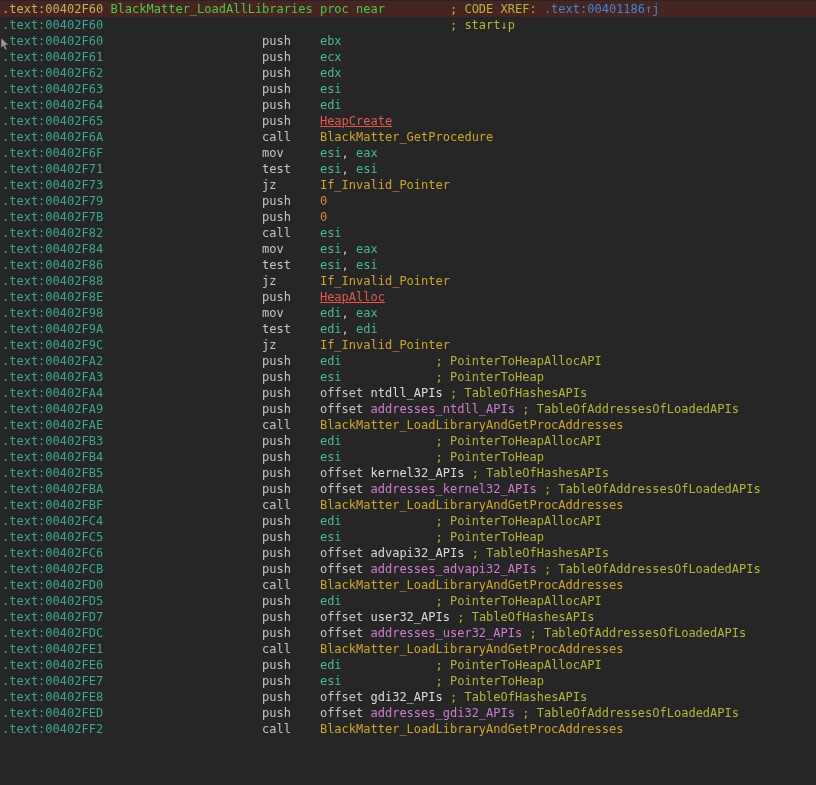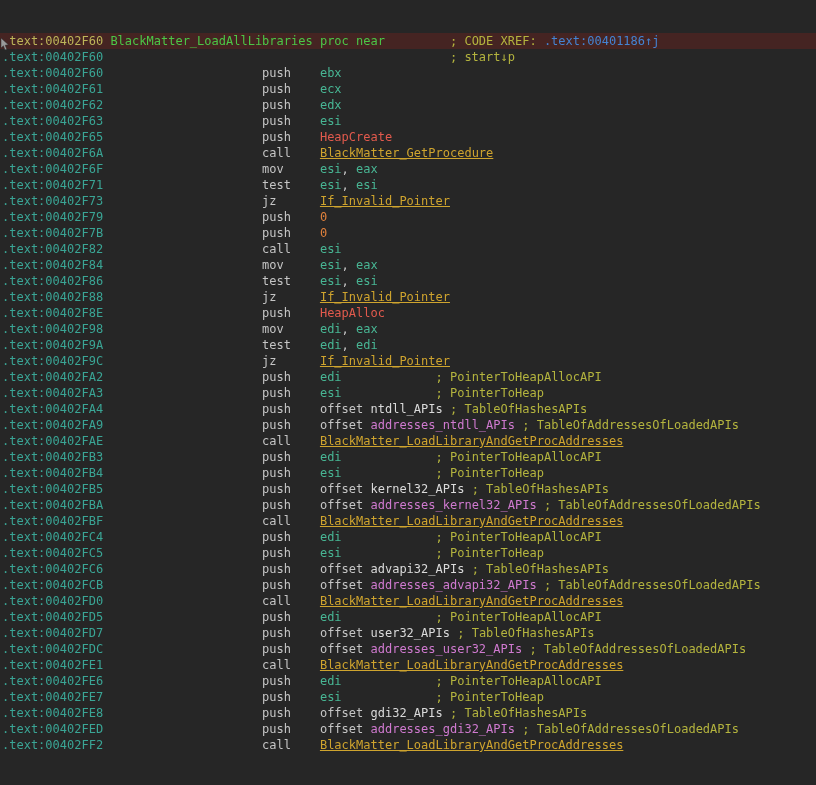--- a/index.html
+++ b/index.html
@@ -1,46 +1,47 @@
 <!DOCTYPE html>
 <html style="--bg: #262626; --hlbg: #452422; --addr: #3aa595; --addrhl: #bdb559; --fg: #c5c5c5; --reg: #48b694; --imm: #e0813c; --api: #e25a4d; --func: #cfa42e; --cmt: #b4b43e; --xref: #4484d3; --proc: #4cc747; --datapink: #d07ad0; --dataname: #dadada;"><head>
 <meta charset="utf-8">
 <style>
   html,body{margin:0;padding:0;background:#262626;}
   body{width:816px;height:785px;overflow:hidden;}
   .screen{position:relative;width:816px;height:785px;background:var(--bg,#262626);
     font-family:"DejaVu Sans Mono","Liberation Mono",monospace;font-size:12px;line-height:16px;}
   .listing{position:absolute;top:1px;left:0;width:100%;}
   .line{white-space:pre;height:16px;padding-left:2px;}
-  .line.hl{background:var(--hlbg,#452422);margin-top:32px;}
+  .line.hl{background:var(--hlbg,#452422);}
   .c-a{color:var(--addr,#3aa595);}
   .c-ah{color:var(--addrhl,#bdb559);}
   .c-t{color:var(--fg,#c5c5c5);}
   .c-r{color:var(--reg,#48b694);}
   .c-i{color:var(--imm,#e0813c);}
-  .c-h{color:var(--api,#e25a4d);}
-  .c-f{color:var(--func,#cfa42e);text-decoration:underline;}
+  .c-h{color:var(--api,#e25a4d);text-decoration:underline;}
+  .c-f{color:var(--func,#cfa42e);}
   .c-c{color:var(--cmt,#b4b43e);}
   .c-x{color:var(--xref,#4484d3);}
   .c-g{color:var(--proc,#4cc747);}
   .c-p{color:var(--datapink,#d07ad0);}
   .c-w{color:var(--dataname,#dadada);}
   .cursor{position:absolute;left:0;top:38px;width:10px;height:13px;}
 </style>
 </head>
 <body>
 
 <div class="screen">
   <div class="listing">
       <div class="line hl"><span class="c-ah">.text:00402F60</span><span class="c-t"> </span><span class="c-g">BlackMatter_LoadAllLibraries</span><span class="c-g"> proc near</span><span class="c-t">         </span><span class="c-c">; CODE XREF: </span><span class="c-x">.text:00401186↑j</span></div>
       <div class="line"><span class="c-a">.text:00402F60</span><span class="c-t">                                                </span><span class="c-c">; start↓p</span></div>
       <div class="line"><span class="c-a">.text:00402F60</span><span class="c-t">                      </span><span class="c-t">push</span><span class="c-t">    </span><span class="c-r">ebx</span></div>
       <div class="line"><span class="c-a">.text:00402F61</span><span class="c-t">                      </span><span class="c-t">push</span><span class="c-t">    </span><span class="c-r">ecx</span></div>
       <div class="line"><span class="c-a">.text:00402F62</span><span class="c-t">                      </span><span class="c-t">push</span><span class="c-t">    </span><span class="c-r">edx</span></div>
       <div class="line"><span class="c-a">.text:00402F63</span><span class="c-t">                      </span><span class="c-t">push</span><span class="c-t">    </span><span class="c-r">esi</span></div>
+      <div class="line"><span class="c-a">.text:00402F64</span><span class="c-t">                      </span><span class="c-t">push</span><span class="c-t">    </span><span class="c-r">edi</span></div>
       <div class="line"><span class="c-a">.text:00402F65</span><span class="c-t">                      </span><span class="c-t">push</span><span class="c-t">    </span><span class="c-h">HeapCreate</span></div>
       <div class="line"><span class="c-a">.text:00402F6A</span><span class="c-t">                      </span><span class="c-t">call</span><span class="c-t">    </span><span class="c-f">BlackMatter_GetProcedure</span></div>
       <div class="line"><span class="c-a">.text:00402F6F</span><span class="c-t">                      </span><span class="c-t">mov</span><span class="c-t">     </span><span class="c-r">esi</span><span class="c-t">, </span><span class="c-r">eax</span></div>
       <div class="line"><span class="c-a">.text:00402F71</span><span class="c-t">                      </span><span class="c-t">test</span><span class="c-t">    </span><span class="c-r">esi</span><span class="c-t">, </span><span class="c-r">esi</span></div>
       <div class="line"><span class="c-a">.text:00402F73</span><span class="c-t">                      </span><span class="c-t">jz</span><span class="c-t">      </span><span class="c-f">If_Invalid_Pointer</span></div>
       <div class="line"><span class="c-a">.text:00402F79</span><span class="c-t">                      </span><span class="c-t">push</span><span class="c-t">    </span><span class="c-i">0</span></div>
       <div class="line"><span class="c-a">.text:00402F7B</span><span class="c-t">                      </span><span class="c-t">push</span><span class="c-t">    </span><span class="c-i">0</span></div>
       <div class="line"><span class="c-a">.text:00402F82</span><span class="c-t">                      </span><span class="c-t">call</span><span class="c-t">    </span><span class="c-r">esi</span></div>
       <div class="line"><span class="c-a">.text:00402F84</span><span class="c-t">                      </span><span class="c-t">mov</span><span class="c-t">     </span><span class="c-r">esi</span><span class="c-t">, </span><span class="c-r">eax</span></div>
       <div class="line"><span class="c-a">.text:00402F86</span><span class="c-t">                      </span><span class="c-t">test</span><span class="c-t">    </span><span class="c-r">esi</span><span class="c-t">, </span><span class="c-r">esi</span></div>

